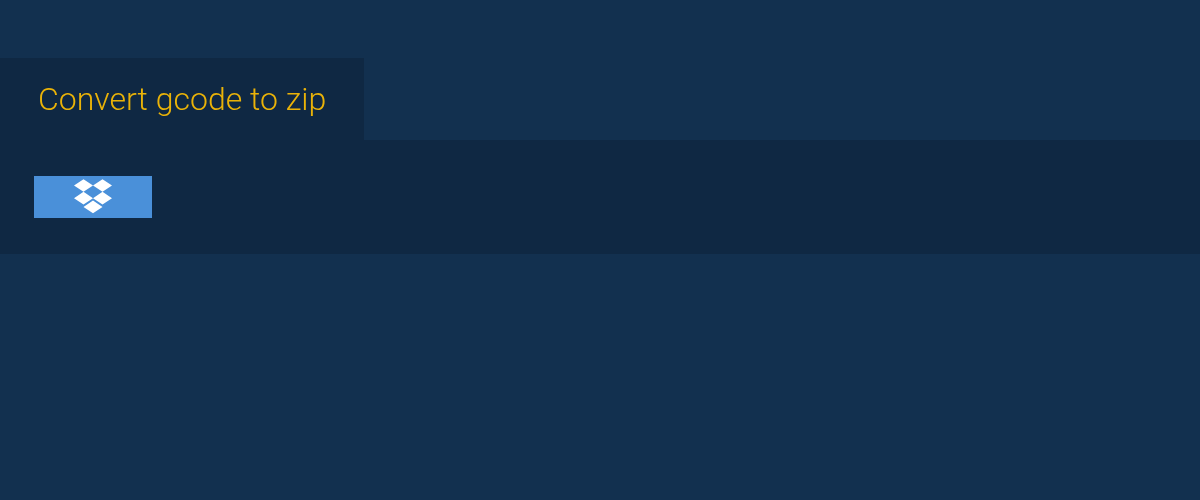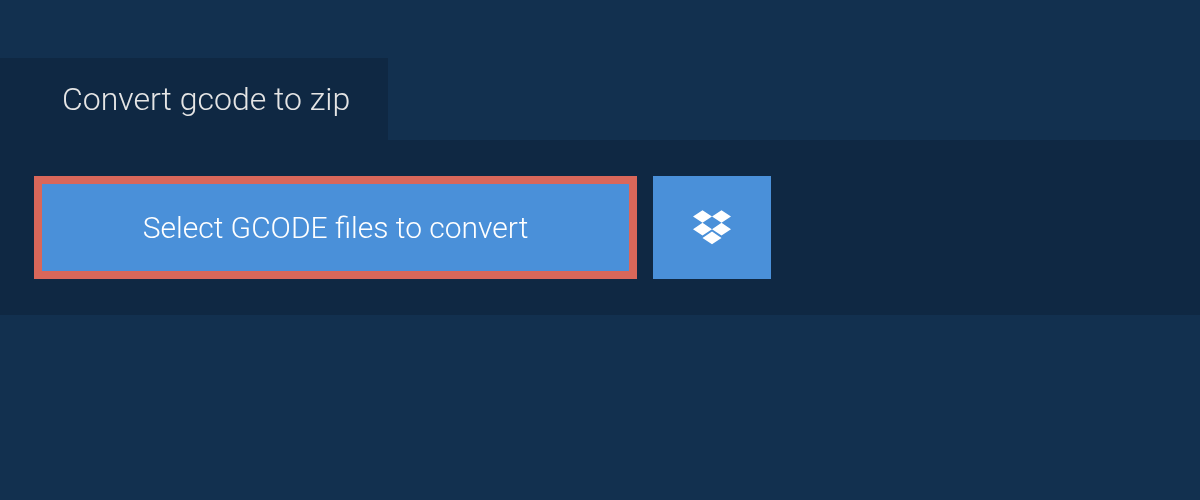--- a/index.html
+++ b/index.html
@@ -14,24 +14,23 @@
       font-family: -apple-system, BlinkMacSystemFont, "Segoe UI", Roboto, sans-serif;
       overflow: hidden;
     }
     .header-tab {
       background: #0f2843;
       display: inline-block;
       padding: 22px 38px;
       margin-top: 58px;
     }
     .header-title {
-      color: #e5e5e5;
+      color: #eab308;
       font-size: 32px;
       font-weight: 300;
-      margin-left: 24px;
     }
     .panel {
       background: #0f2843;
       padding: 36px 34px;
       width: 100%;
     }
     .row {
       display: flex;
       gap: 16px;
       align-items: stretch;
@@ -67,23 +66,20 @@
 <body>
 
 
 
 <div class="header-tab">
   <h1 class="header-title">Convert gcode to zip</h1>
 </div>
 
 <div class="panel">
   <div class="row">
-    <div class="select-button">
-      <span>Select GCODE files to convert</span>
-    </div>
     <div class="dropbox-button">
       <span>
         <svg viewBox="0 0 24 24">
           <path d="M6 2L12 6L6 10L0 6L6 2M18 2L24 6L18 10L12 6L18 2M0 14L6 10L12 14L6 18L0 14M18 10L24 14L18 18L12 14L18 10M6 19.5L12 15.5L18 19.5L12 23.5L6 19.5Z"></path>
         </svg>
       </span>
     </div>
   </div>
 </div>
 

